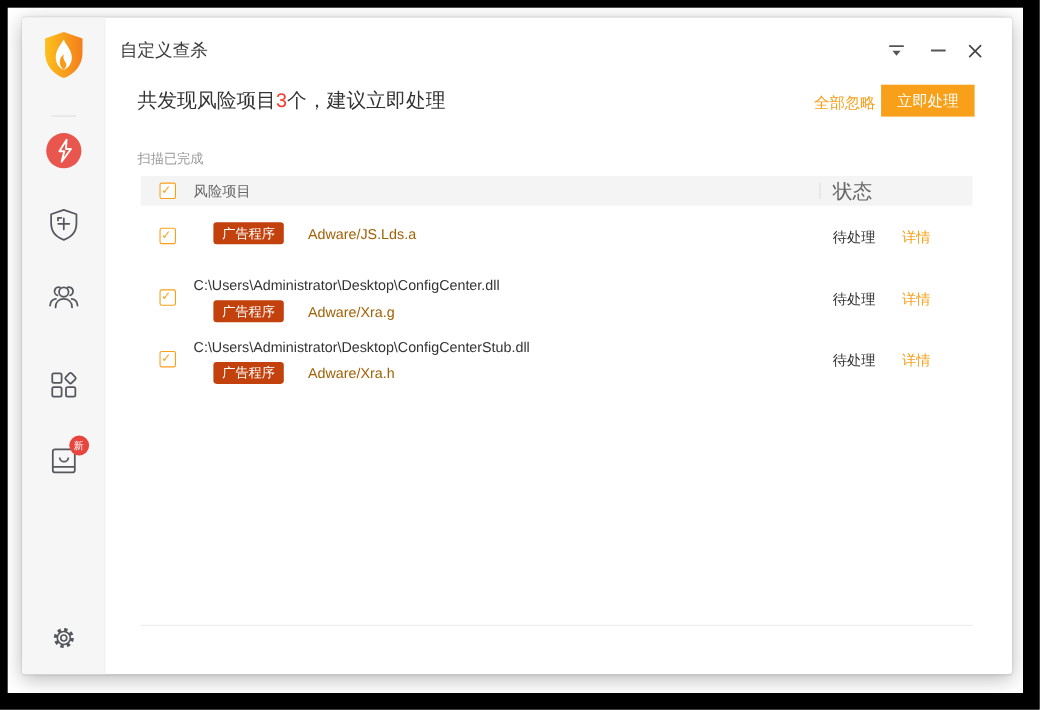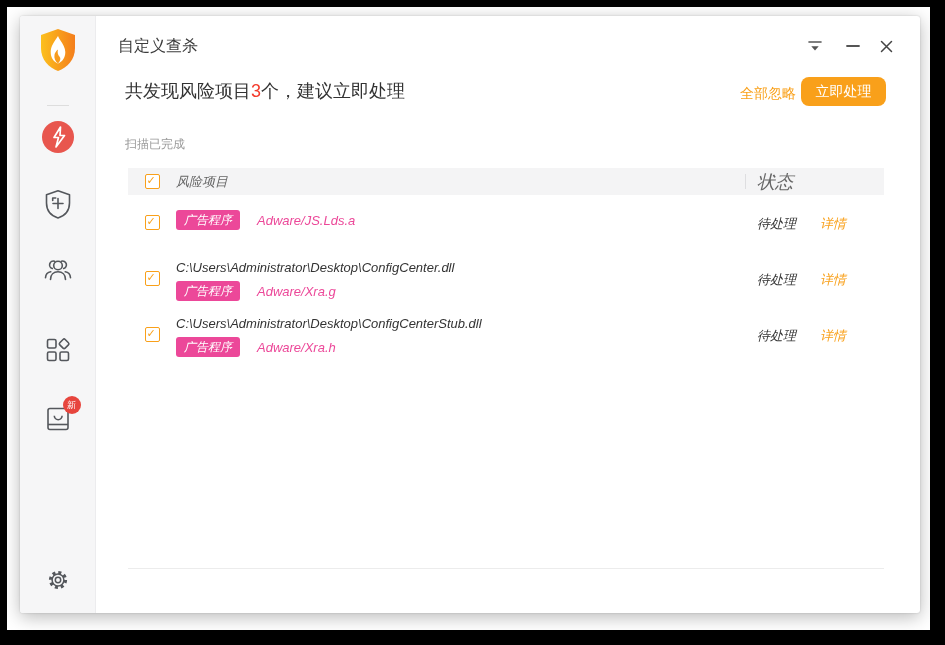--- a/index.html
+++ b/index.html
@@ -16,55 +16,55 @@
              background:#f6f6f7; border-right:1px solid #ececee; border-radius:3px 0 0 3px; }
   .side-item { position:absolute; left:50%; transform:translateX(-50%); cursor:pointer; }
   .side-divider { position:absolute; left:50%; transform:translateX(-50%); top:89px;
                   width:22px; height:1px; background:#ddd; }
   .scan-circle { width:34px; height:34px; }
   .new-badge { position:absolute; right:-10px; top:-9px; width:18px; height:18px;
                border-radius:50%; background:#e7453d; color:#fff; font-size:9px;
                line-height:18px; text-align:center; }
 
   
-  .win-title { position:absolute; left:98px; top:20px; font-size:16px; color:#3c3c3c; }
+  .win-title { position:absolute; left:89px; top:20px; font-size:16px; color:#3c3c3c; }
   .ctrl-btn { position:absolute; top:18px; width:24px; height:24px; display:flex;
               align-items:center; justify-content:center; cursor:pointer; }
   .ctrl-menu { left:783px; } .ctrl-min { left:821px; } .ctrl-close { left:854px; }
 
   
   .heading { position:absolute; left:105px; top:63px; font-size:18px; color:#333; }
   .heading .count { color:#f43b2c; }
   .ignore-all { position:absolute; left:720px; top:69px; font-size:14px; color:#f9a01a; cursor:pointer; }
   .handle-btn { position:absolute; left:781px; top:61px; width:85px; height:29px;
-                background:#f9a01a; border:none; border-radius:8px; color:#fff;
+                background:#f9a01a; border:none; border-radius:0; color:#fff;
                 font-size:14px; cursor:pointer; font-family:inherit; }
   .scan-status { position:absolute; left:105px; top:104px; font-size:12px; color:#999;margin-top:16px; }
 
   
-  .table { position:absolute; left:108px; top:152px; width:756px;font-style:italic; }
+  .table { position:absolute; left:108px; top:144px; width:756px; }
   .thead { position:relative; height:27px; background:#f4f4f5; display:flex; align-items:center; }
   .thead .vdiv { position:absolute; left:617px; top:6px; width:1px; height:15px; background:#dedee0; }
   .col-check { width:48px; display:flex; justify-content:center; }
   .col-label { font-size:13px; color:#666; }
   .col-status-h { position:absolute; left:629px; font-size:18px; color:#666; }
 
   .cb { width:15px; height:15px; border:1px solid #f9a01a; border-radius:2px; background:#fff;
         position:relative; cursor:pointer; }
   .cb::after { content:"✓"; position:absolute; left:1px; top:-1px; color:#f9a01a;
                font-size:11px; font-weight:bold; }
 
   .trow { position:relative; height:56px; }
   .trow .col-check { position:absolute; left:0; top:20px; }
   .row-main { position:absolute; left:48px; top:9px; width:560px; }
   .file-path { font-size:13px; color:#333; white-space:nowrap; }
   .row-line2 { margin-top:6px; display:flex; align-items:center; }
-  .badge { background:#ec4899; color:#fff; font-size:12px; line-height:20px; height:20px;
-           padding:0 8px; border-radius:3px; }
-  .threat { margin-left:17px; font-size:13px; color:#ec4899; }
+  .badge { background:#c2410c; color:#fff; font-size:12px; line-height:20px; height:20px;
+           padding:0 8px; border-radius:3px;margin-left:18px; }
+  .threat { margin-left:22px; font-size:13px; color:#a16207; }
   .status { position:absolute; left:629px; top:20px; font-size:13px; color:#333; }
   .details { position:absolute; left:692px; top:20px; font-size:13px; color:#f9a01a; cursor:pointer; }
 
   .bottom-divider { position:absolute; left:108px; top:552px; width:756px; height:1px; background:#ececec; }
 
   svg { display:block; }
 </style>
 </head>
 <body>
 

